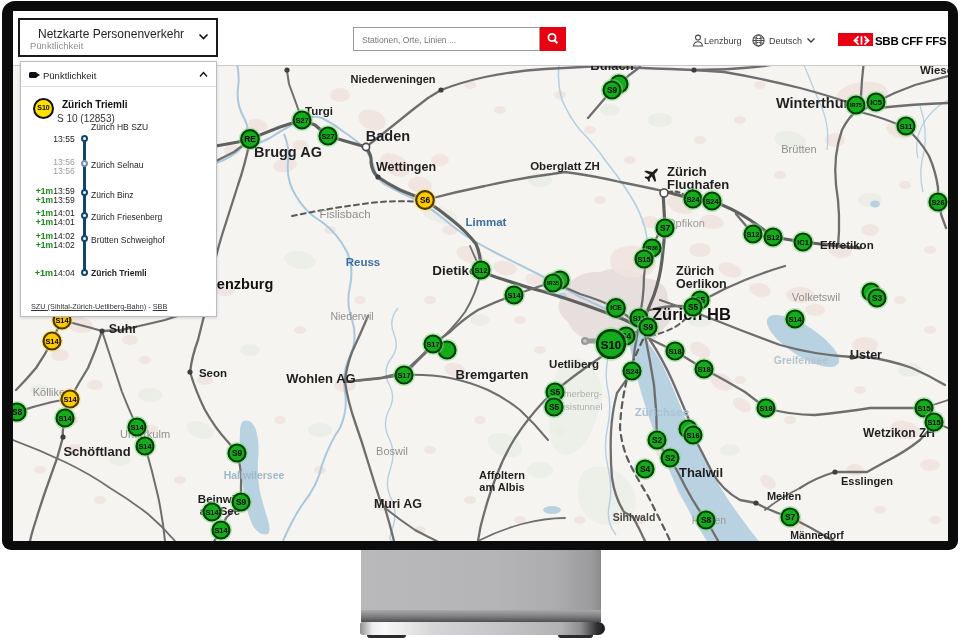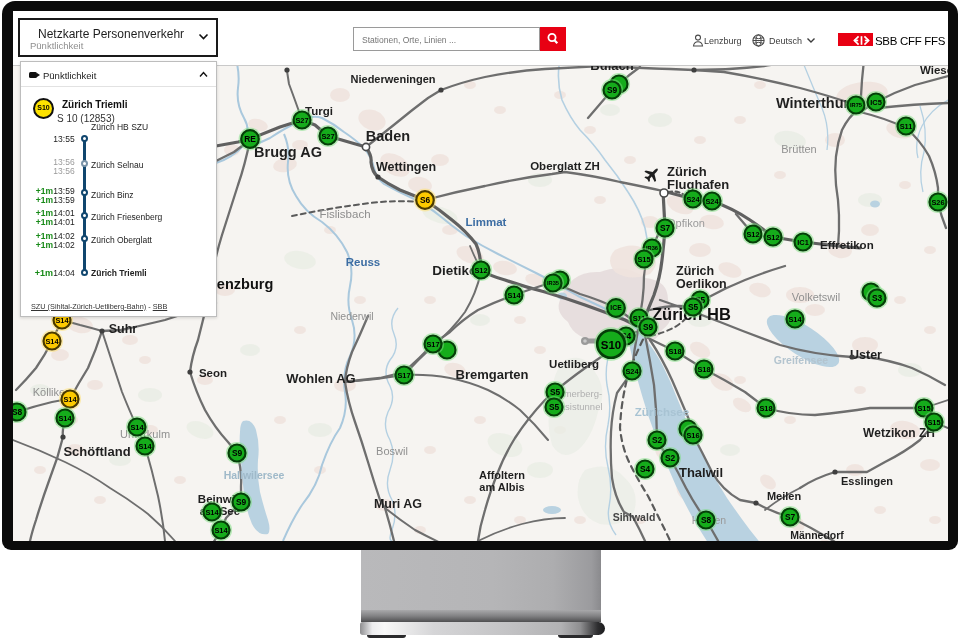--- a/index.html
+++ b/index.html
@@ -15,21 +15,21 @@
 .dd .chev{position:absolute;right:7px;top:13px}
 
 .search{position:absolute;left:340px;top:16px;height:24px;z-index:8}
 .search .inp{position:absolute;left:0;top:0;width:187px;height:24px;border:1px solid #9a9a9a;background:#fff}
 .search .ph{position:absolute;left:9px;top:7.5px;font-size:8.5px;color:#757575;white-space:nowrap}
 .search .btn{position:absolute;left:187px;top:0;width:26px;height:24px;background:#e80013}
 .anm{position:absolute;left:691px;top:24.5px;font-size:9px;color:#3c3c3c}
 .deu{position:absolute;left:756px;top:24.5px;font-size:9px;color:#3c3c3c}
 .sbblogo{position:absolute;left:825px;top:22px}
 .logobox{position:absolute;left:0;top:0;width:35px;height:13px;background:#e80013}
-.logotxt{position:absolute;left:37px;top:1.5px;font-size:11.5px;font-weight:400;color:#000;letter-spacing:-0.3px;white-space:nowrap}
+.logotxt{position:absolute;left:37px;top:1.5px;font-size:11.5px;font-weight:700;color:#000;letter-spacing:-0.3px;white-space:nowrap}
 
 .panel{position:absolute;left:7px;top:49.5px;width:197px;height:256px;background:#fff;border:1px solid #bdbdbd;z-index:7;box-shadow:0 1px 3px rgba(0,0,0,.15)}
 .panel .ph{position:absolute;left:0;top:0;width:100%;height:25px;border-bottom:1px solid #e2e2e2}
 .panel .pt{position:absolute;left:22px;top:8px;font-size:9.5px;color:#1c1c1c}
 .pico{position:absolute;left:8px;top:10px;width:8px;height:6px;background:#111;border-radius:1.5px}
 .pico:after{content:"";position:absolute;left:8px;top:1px;border-top:2px solid transparent;border-bottom:2px solid transparent;border-left:3px solid #111}
 .chevup{position:absolute;right:8px;top:9px;width:9px;height:7px}
 .badge{position:absolute;left:12px;top:36px;width:21px;height:21px;border-radius:50%;background:#fde200;border:2.5px solid #111;text-align:center;font-size:7px;font-weight:700;color:#000;line-height:16px}
 .tl1{position:absolute;left:41px;top:37px;font-size:10px;font-weight:700;color:#111}
 .tl2{position:absolute;left:36px;top:51px;font-size:10px;color:#333}
@@ -557,21 +557,21 @@
    <div class="plus" style="top:155px">+1m</div>
    <div class="stoptime" style="top:146px">14:01</div>
    <div class="stoptime" style="top:155px">14:01</div>
    <div class="node" style="top:150.5px"></div>
    <div class="stopname" style="top:150px">Zürich Friesenberg</div>
    <div class="plus" style="top:169px">+1m</div>
    <div class="plus" style="top:178px">+1m</div>
    <div class="stoptime" style="top:169px">14:02</div>
    <div class="stoptime" style="top:178px">14:02</div>
    <div class="node" style="top:173px"></div>
-   <div class="stopname" style="top:173px">Zürich Oberglatt</div>
+   <div class="stopname" style="top:173px">Brütten Schweighof</div>
    <div class="plus" style="top:206px;font-size:9px">+1m</div>
    <div class="stoptime" style="top:206px;font-weight:400">14:04</div>
    <div class="node" style="top:207px"></div>
    <div class="stopname" style="top:206px;font-weight:700">Zürich Triemli</div>
    <div class="plinks"><u>SZU (Sihltal-Zürich-Uetliberg-Bahn)</u> - <u>SBB</u></div>
   </div>
  </div>
 </div>
 <div class="stand"></div>
 <div class="standdark"></div>

